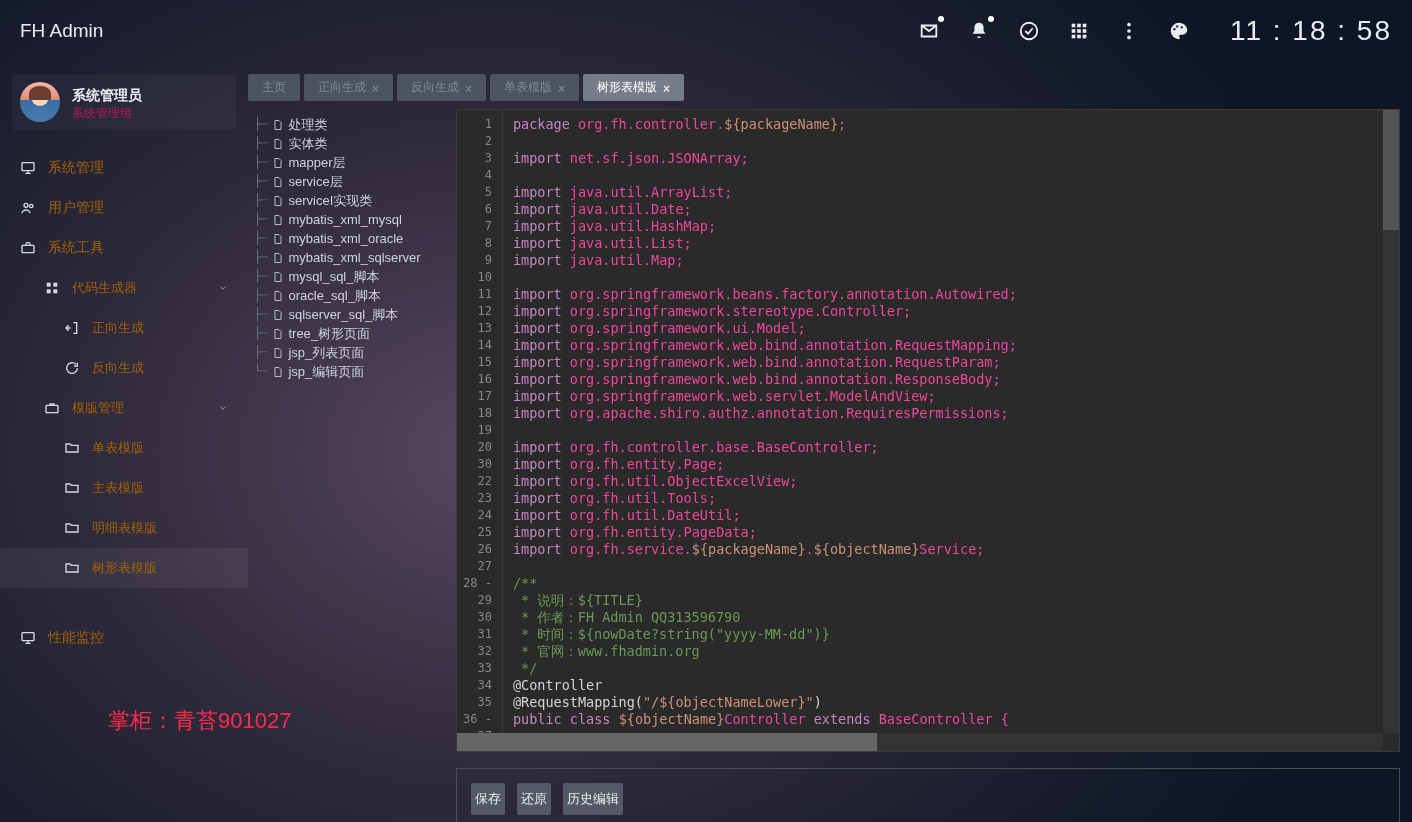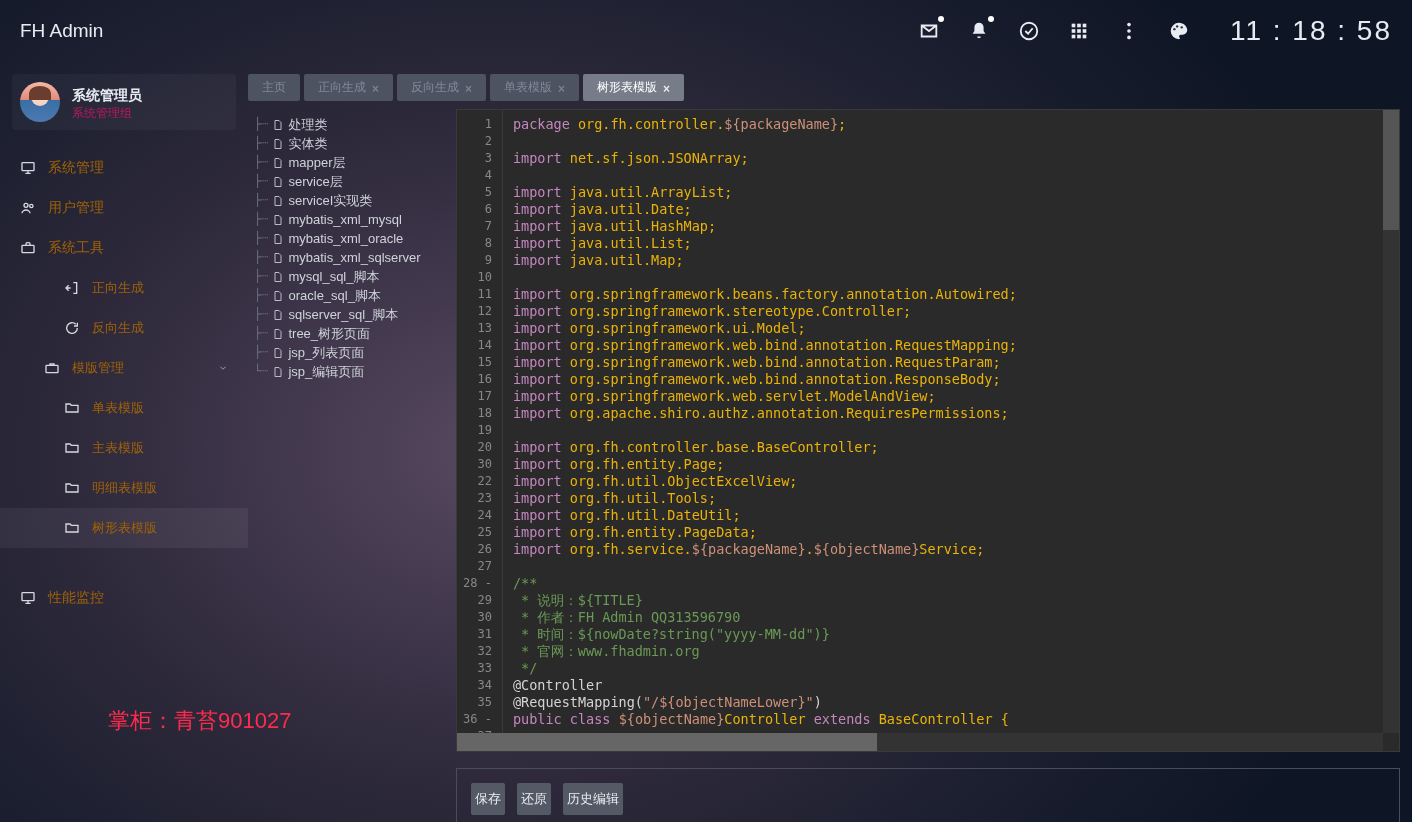--- a/index.html
+++ b/index.html
@@ -52,21 +52,21 @@
 .tree-pre{color:#6b7280;font-family:monospace;font-size:12px}
 .tree-ico{width:12px;height:12px;fill:#b8bdc8}
 
 .editor-col{flex:1;display:flex;flex-direction:column;min-width:0}
 .code{flex:0 0 632px;background:#2a2a2a;display:flex;font-family:Consolas,Monaco,monospace;font-size:13.5px;line-height:17px;position:relative;border:1px solid #3a3a3a}
 .gutter{background:#2a2a2a;color:#888;text-align:right;padding:6px 10px 6px 6px;user-select:none;border-right:1px solid #3a3a3a;font-size:12px;line-height:17px}
 .codebody{padding:6px 10px;white-space:pre;color:#d4d4d4;overflow:hidden;flex:1}
 .kw{color:#c586c0}
 .str{color:#ce9178}
 .tmpl{color:#ce9178}
-.id{color:#eab308}
+.id{color:#ec4899}
 .cmt{color:#6a9955}
 .ann{color:#d4d4d4}
 .sbar{position:absolute;right:0;top:0;bottom:18px;width:16px;background:#333}
 .sbar-th{position:absolute;top:0;width:100%;height:120px;background:#555}
 .hbar{position:absolute;left:0;right:16px;bottom:0;height:18px;background:#333}
 .hbar-th{position:absolute;left:0;height:100%;width:420px;background:#666}
 .corner{position:absolute;right:0;bottom:0;width:16px;height:18px;background:#2a2a2a}
 .fold{color:#888;cursor:pointer}
 
 .actionbar{border:1px solid #484d58;margin-top:16px;padding:14px;display:flex;gap:12px}
@@ -153,20 +153,32 @@
           <circle cx="17" cy="9" r="2.5" fill="none" stroke="currentColor" stroke-width="2"></circle>
         </svg>
         <span>用户管理</span>
       </div>
       <div class="nav-item">
         <svg class="nav-ico" viewBox="0 0 24 24" style="color:#d6d9e0">
           <rect x="3" y="8" width="18" height="11" rx="1" fill="none" stroke="currentColor" stroke-width="2"></rect>
           <path d="M9 8V6a2 2 0 0 1 2-2h2a2 2 0 0 1 2 2v2" fill="none" stroke="currentColor" stroke-width="2"></path>
         </svg>
         <span>系统工具</span>
+      </div>
+      <div class="nav-item lvl2">
+        <svg class="nav-ico" viewBox="0 0 24 24" style="color:#d6d9e0">
+          <rect x="4" y="4" width="6" height="6"></rect>
+          <rect x="14" y="4" width="6" height="6"></rect>
+          <rect x="4" y="14" width="6" height="6"></rect>
+          <rect x="14" y="14" width="6" height="6"></rect>
+        </svg>
+        <span>代码生成器</span>
+        <svg class="chev" viewBox="0 0 24 24">
+          <path d="M6 9l6 6 6-6" fill="none" stroke="#aeb3bf" stroke-width="2"></path>
+        </svg>
       </div>
       <div class="nav-item lvl3">
         <svg class="nav-ico" viewBox="0 0 24 24" style="color:#d6d9e0">
           <path d="M14 4h5v16h-5 M10 12H3 M7 8l-4 4 4 4" fill="none" stroke="currentColor" stroke-width="2"></path>
         </svg>
         <span>正向生成</span>
       </div>
       <div class="nav-item lvl3">
         <svg class="nav-ico" viewBox="0 0 24 24" style="color:#d6d9e0">
           <path d="M20 12a8 8 0 1 1-2.3-5.6M20 4v5h-5" fill="none" stroke="currentColor" stroke-width="2"></path>

